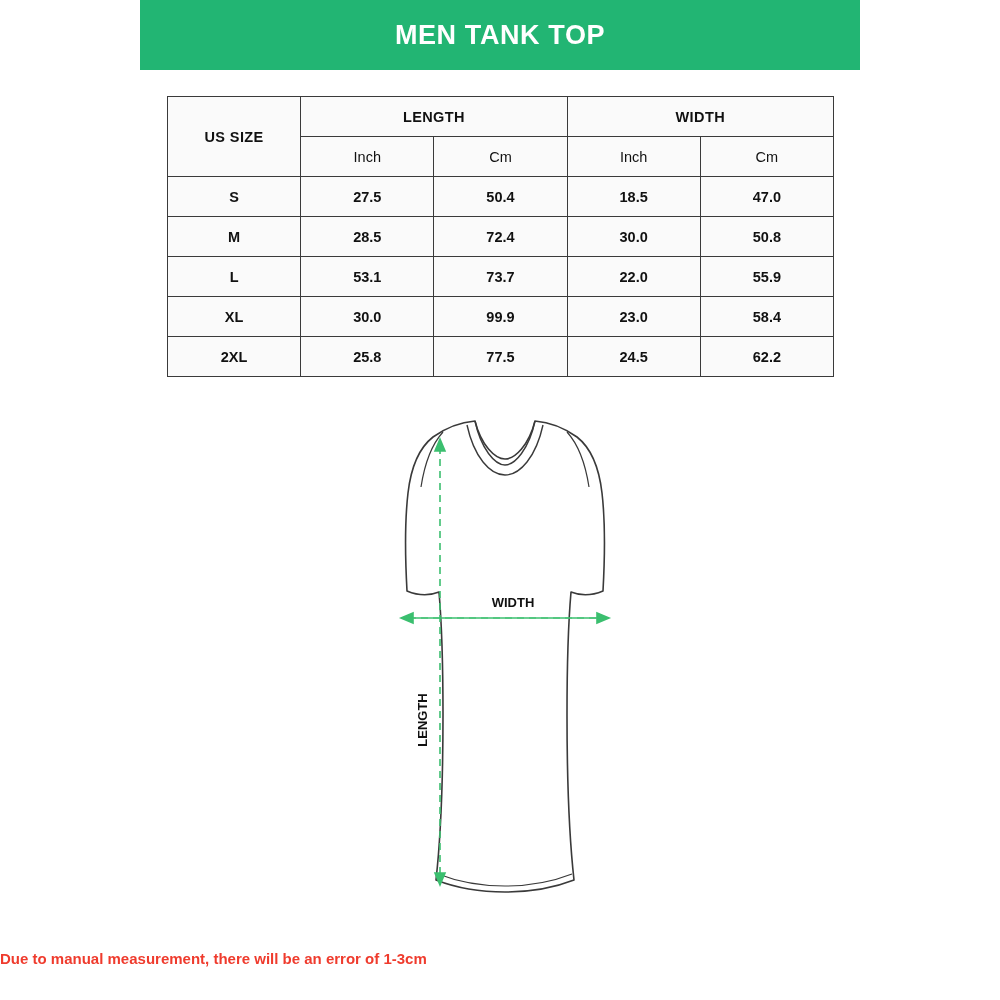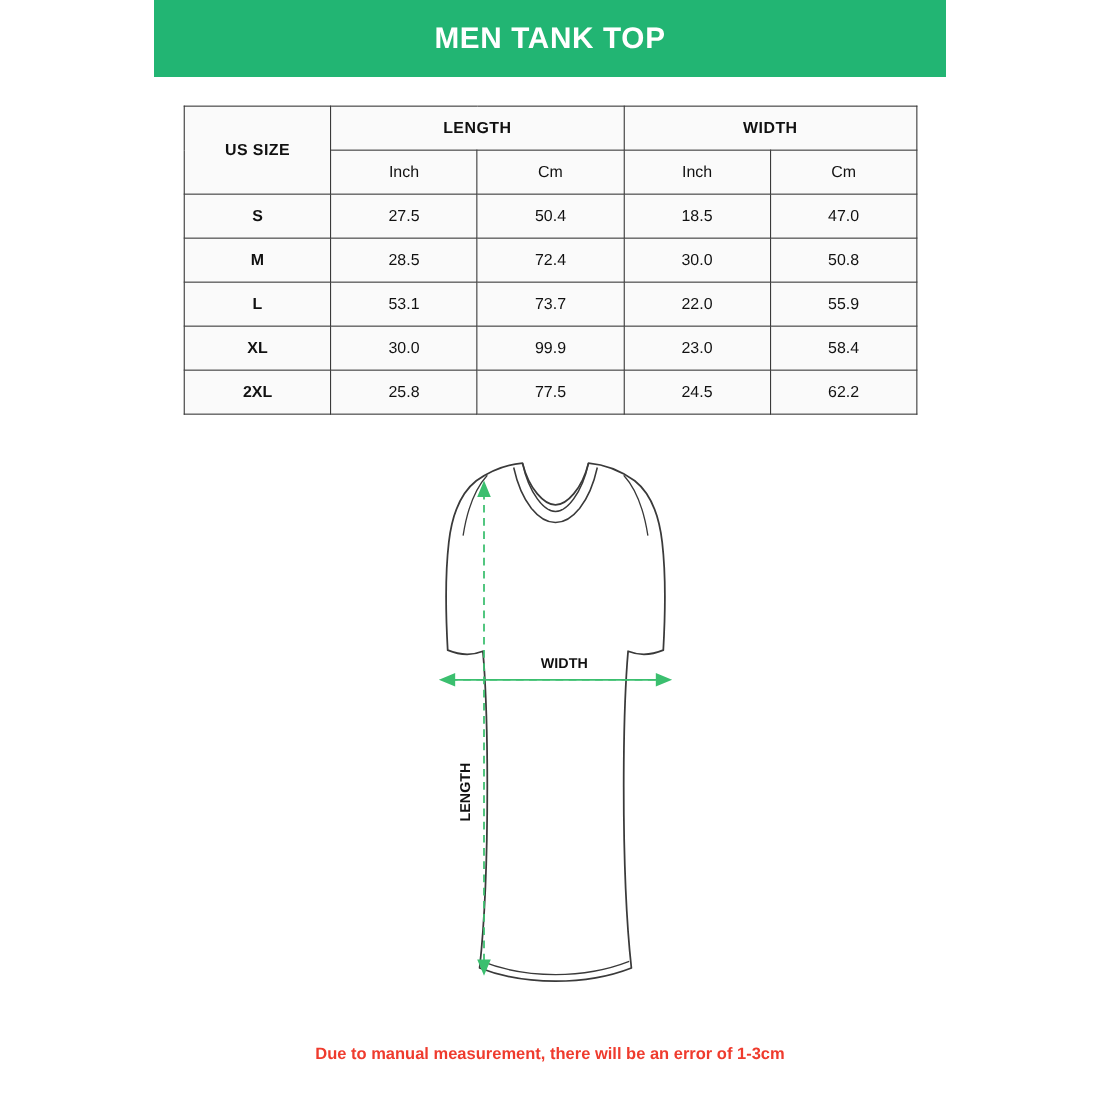--- a/index.html
+++ b/index.html
@@ -42,21 +42,21 @@
     background: #fafafa;
     table-layout: fixed;
   }
   .size-table td, .size-table th {
     border: 1px solid #3a3a3a;
     text-align: center;
     font-size: 14.5px;
     color: #111111;
     height: 40px;
     padding: 0;
-    font-weight: normal;
+    font-weight: bold;
   }
   .size-table th { font-weight: bold; }
   .size-table .hdr-main { font-size: 14.5px; font-weight: bold; letter-spacing: 0.4px;}
   .size-table .unit-row td { font-weight: normal; }
   .size-table .sizecell { font-weight: bold; }
   .col-size { width: 133px; }
   .col-q { width: 133px; }
 
   
   .illus {
@@ -64,21 +64,21 @@
     left: 355px; top: 415px;
     width: 300px; height: 490px;
   }
   .illus svg { display: block; }
 
   
   .footer-note {
     position: absolute;
     left: 0; top: 950px;
     width: 1000px;
-    text-align: center;
+    text-align: left;
     color: #ef3b2d;
     font-size: 15px;
     font-weight: bold;
   }
 </style>
 </head>
 <body>
 
 <div id="page">
 

